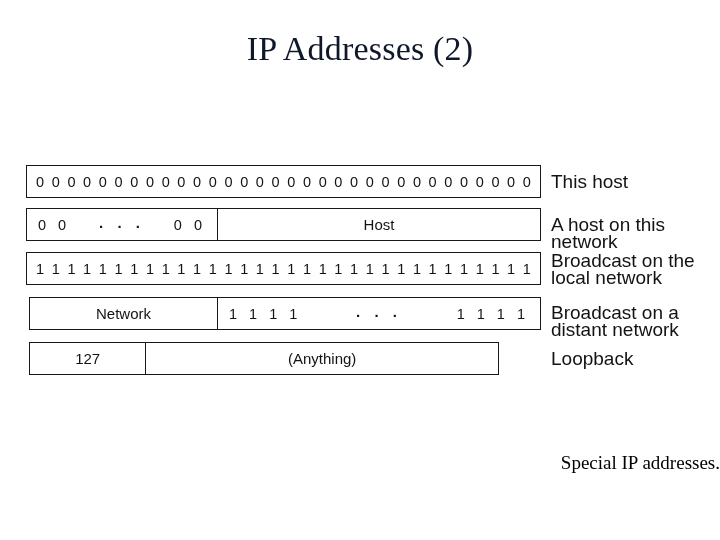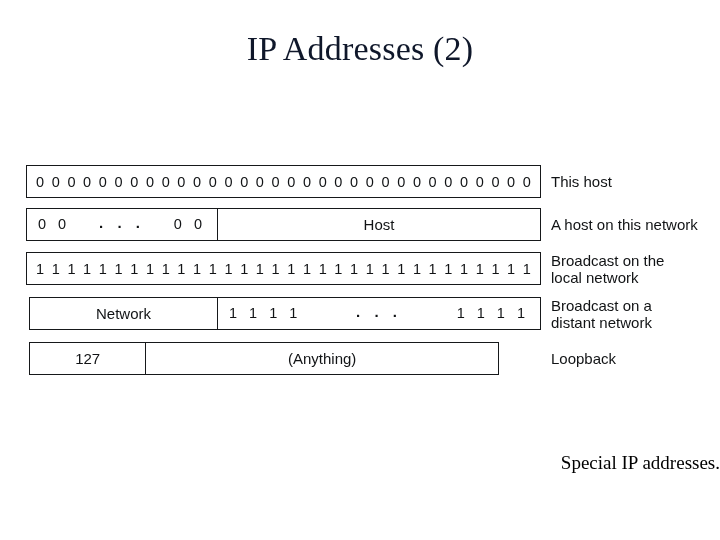--- a/index.html
+++ b/index.html
@@ -72,41 +72,41 @@
     box-sizing: border-box;
     font-size: 14.5px;
     letter-spacing: 0;
   }
   .bits span { display: inline-block; }
 
   
   .bitgroup {
     display: flex;
     justify-content: space-between;
-    align-items: flex-start;
+    align-items: center;
     width: 100%;
     padding: 0 11px;
     box-sizing: border-box;
   }
   .bitgroup .grp { letter-spacing: 4px; }
   .bitgroup .dots {
     letter-spacing: 5px;
     font-weight: 700;
     font-size: 15px;
     position: relative;
     top: -2px;
   }
 
   .label-text { font-size: 15px; }
 
   
   .desc {
     position: absolute;
     font-family: "Liberation Sans", sans-serif;
-    font-size: 15px;
+    font-size: 19px;
     line-height: 17px;
     color: #111315;
     white-space: pre-line;
   }
 
   
   #caption {
     position: absolute;
     left: 0;
     top: 452px;
@@ -224,21 +224,21 @@
       <span class="label-text">Network</span>
     </div>
     <div class="cell" style="width:323px;">
       <div class="bitgroup">
         <span class="grp">1 1 1 1</span>
         <span class="dots">. . .</span>
         <span class="grp">1 1 1 1</span>
       </div>
     </div>
   </div>
-  <div class="desc" style="left:551px; top:297px; width:165px;">Broadcast on a
+  <div class="desc" style="left:551px; top:304px; width:165px;">Broadcast on a
 distant network</div>
 
   <div class="row" style="left:29px; top:342px; width:470px;">
     <div class="cell" style="width:127px;">
       <span class="label-text">127</span>
     </div>
     <div class="cell" style="width:382px;">
       <span class="label-text">(Anything)</span>
     </div>
   </div>

